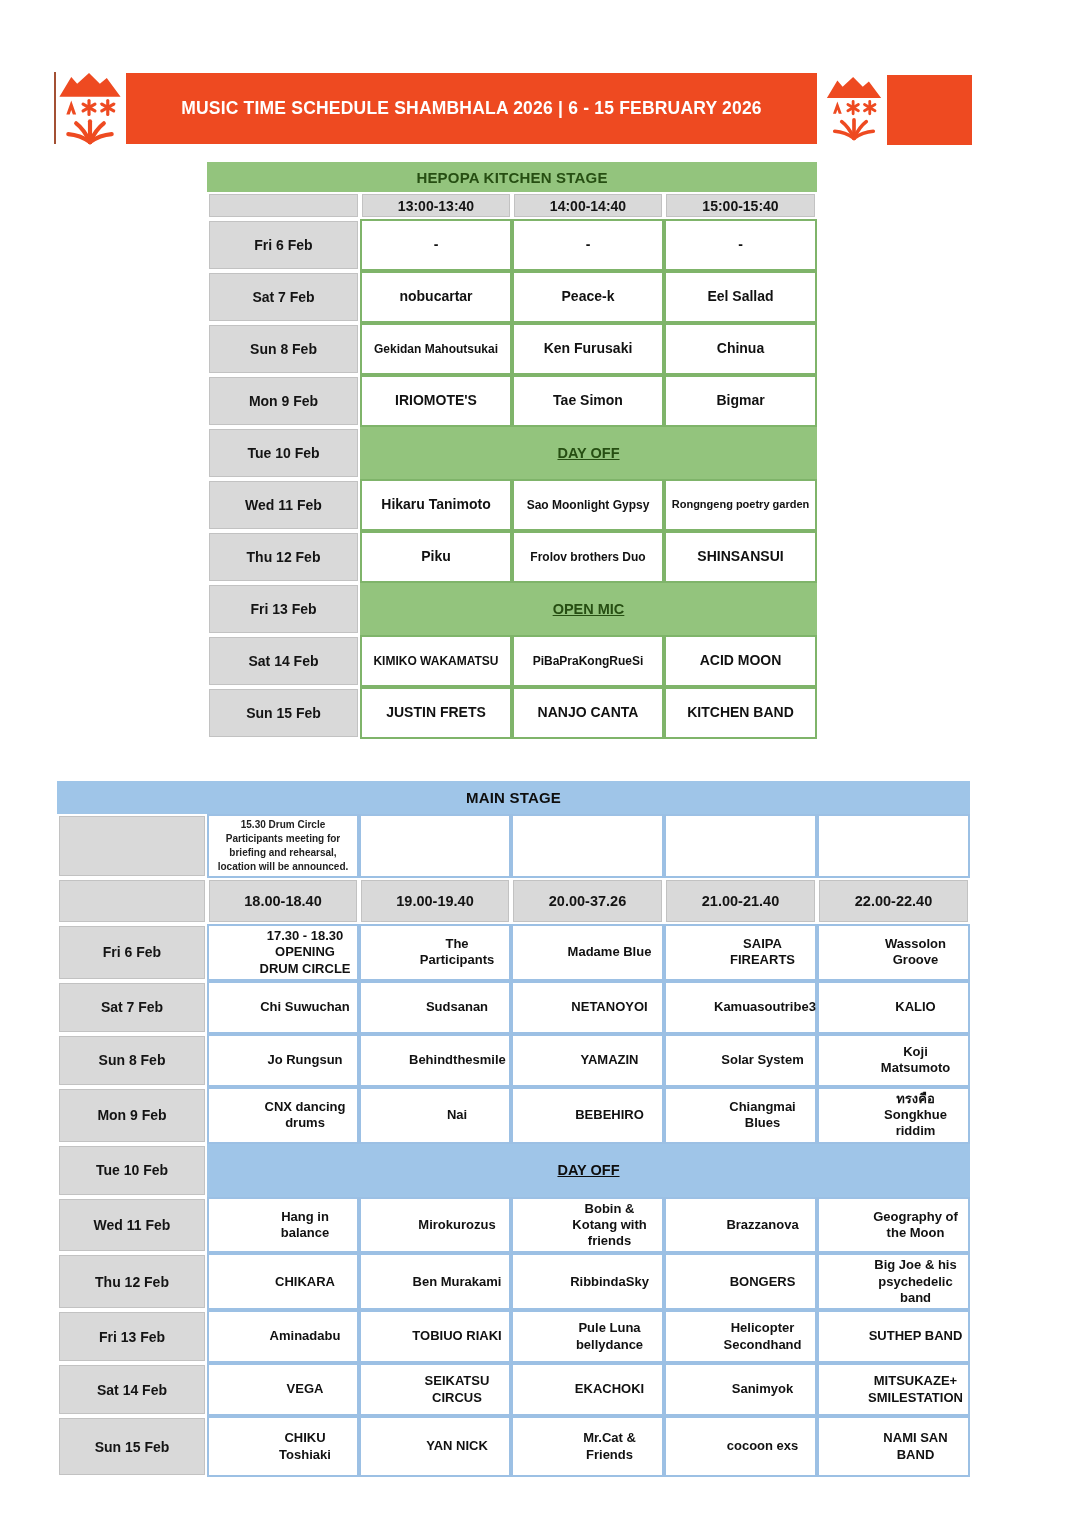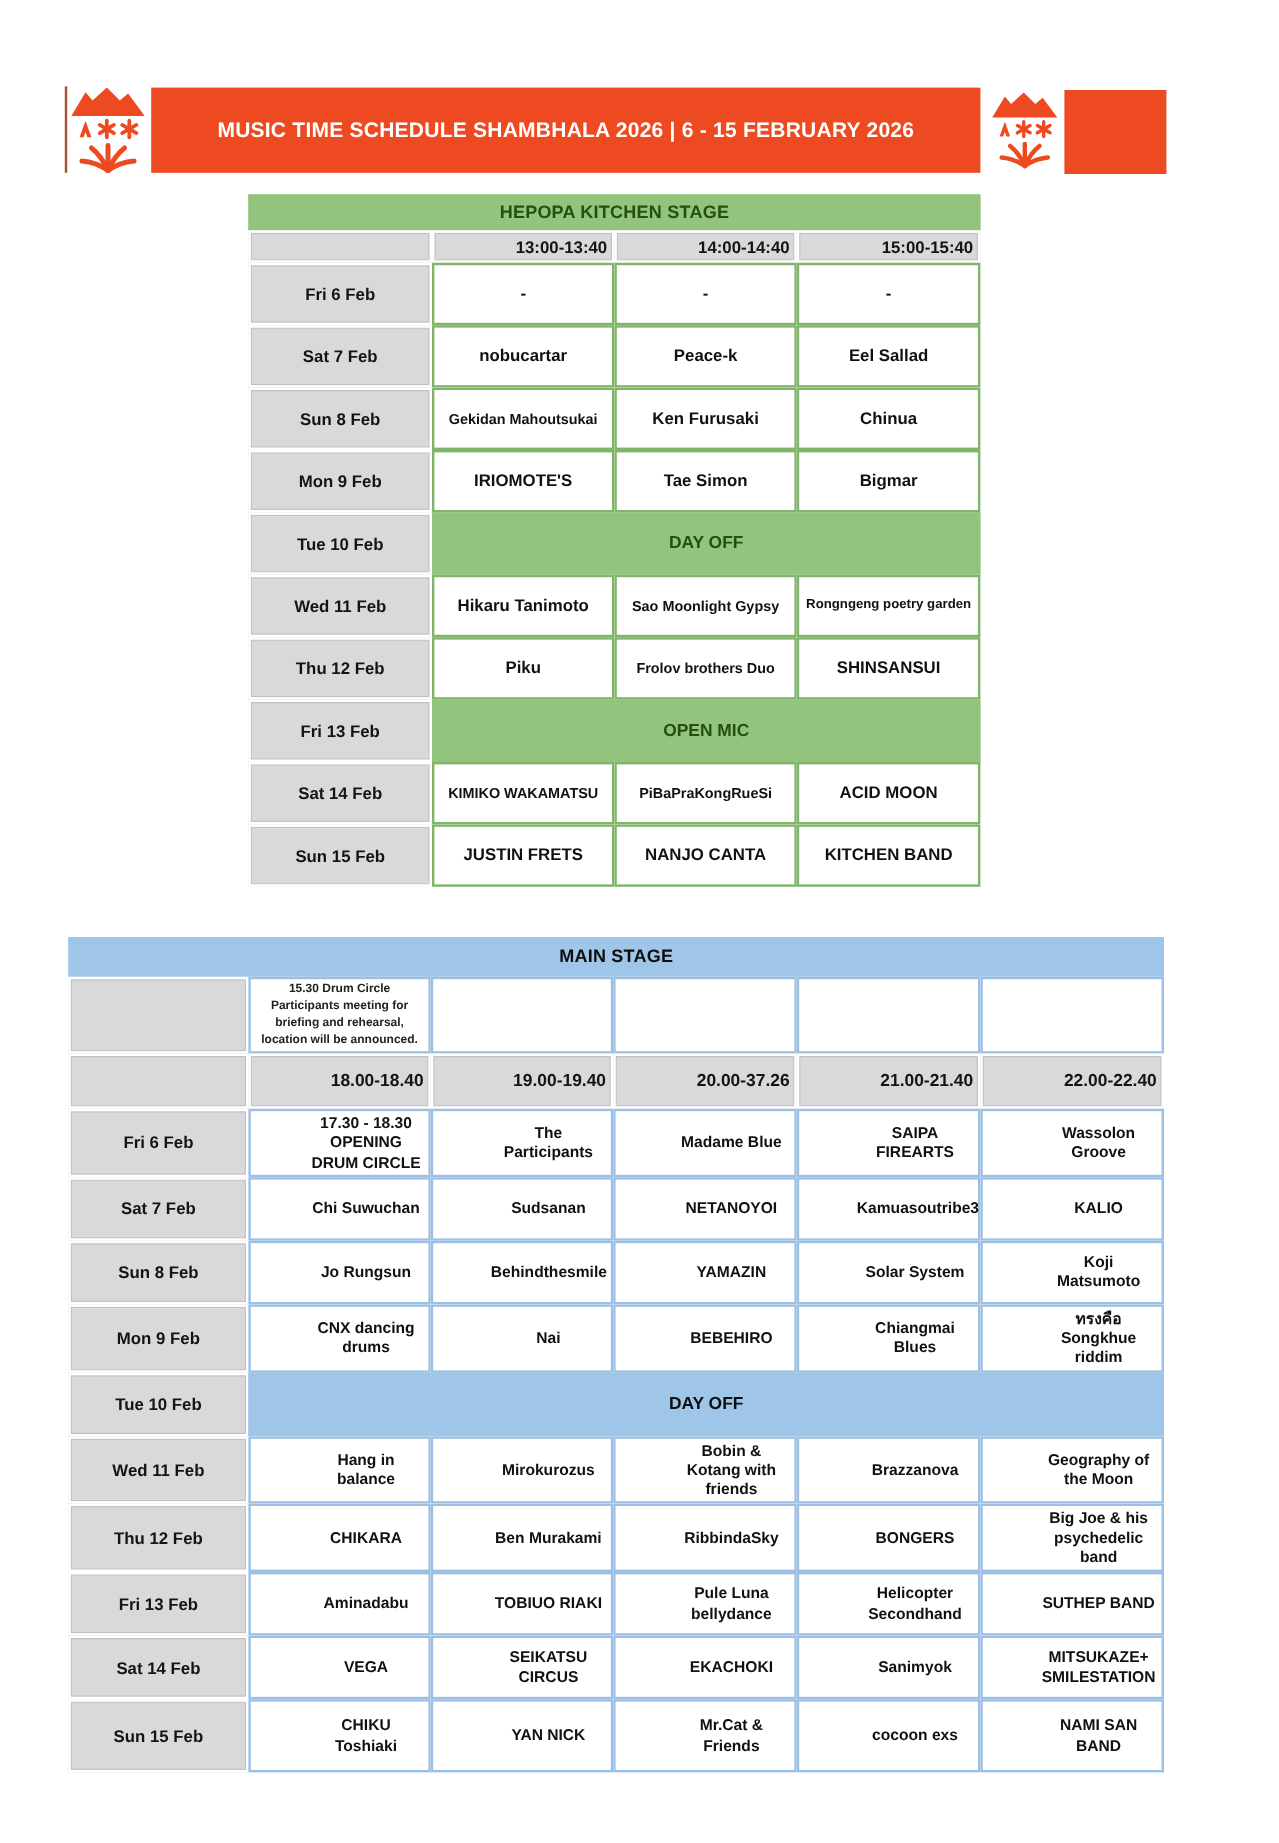--- a/index.html
+++ b/index.html
@@ -40,34 +40,34 @@
   .stage-band{height:30px;font-size:15px;letter-spacing:.2px;}
   .t1 .stage-band{background:var(--green);color:var(--green-text);border:2px solid var(--green);}
   .t2 .stage-band{background:var(--blue);color:#0e0e0e;border:2px solid var(--blue);height:33px;}
 
   .cell-gray{
     background:var(--gray);
     border:2px solid #ffffff;
     box-shadow:inset 0 0 0 1px var(--gray-edge);
     font-size:14px;color:#141414;
   }
-  .t1 tr.time-row td{height:27px;font-size:14px;text-align:right;}
-  .t2 tr.time-row td{height:46px;font-size:14.5px;text-align:right;}
+  .t1 tr.time-row td{height:27px;font-size:14px;}
+  .t2 tr.time-row td{height:46px;font-size:14.5px;}
   .t1 tbody tr{height:52px;}
   .t2 tbody tr{height:53px;}
   .t2 tr.note-row{height:63px;}
   .t2 tbody tr:last-child{height:61px;}
 
   .act{background:#ffffff;font-size:14px;white-space:pre-line;line-height:1.25;}
   .t1 .act{border:2px solid var(--green-border);}
   .t2 .act{border:2px solid var(--blue-border);font-size:13px;padding-left:48px;}
   .act.fs12{font-size:12px;}
   .act.fs10{font-size:11px;}
 
-  .span-fill{font-size:14.5px;}
+  .span-fill{font-size:14.5px;text-decoration:underline;}
   .t1 .span-fill{background:var(--green);border:2px solid var(--green);color:var(--green-text);}
   .t2 .span-fill{background:var(--blue);border:2px solid var(--blue);color:#0e0e0e;}
 
   .note-cell{background:#ffffff;border:2px solid var(--blue-border);font-size:10px;line-height:1.4;color:#222;margin-top:36px;}
   .blank{background:#ffffff;}
   .t2 .blank{border:2px solid var(--blue-border);}
 </style>
 </head>
 <body>
 

